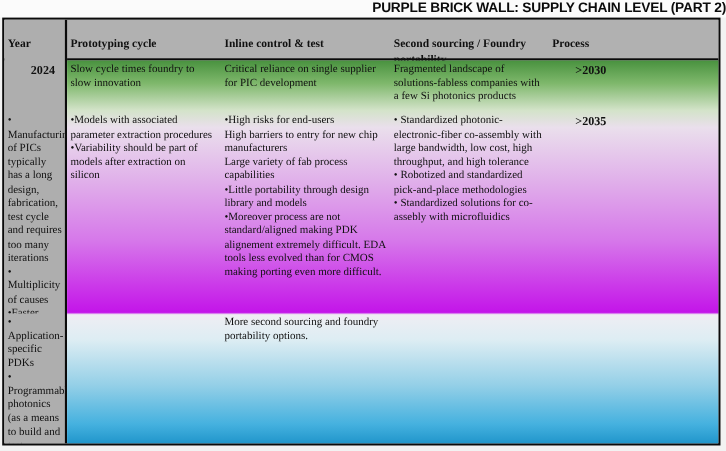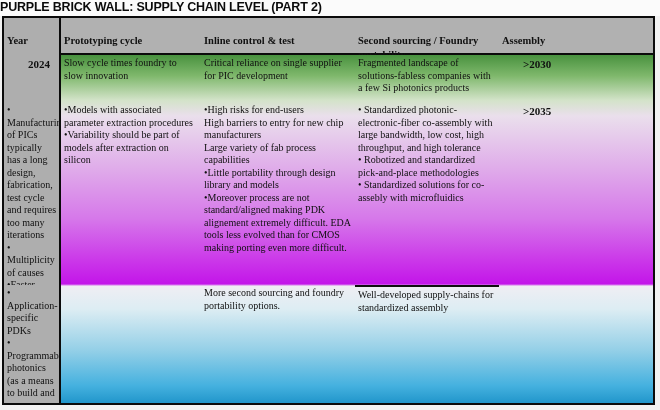--- a/index.html
+++ b/index.html
@@ -6,21 +6,21 @@
   body {
     width: 660px; height: 410px;
     background: #f2f2f2;
     position: relative;
     overflow: hidden;
     font-family: "Liberation Serif", serif;
     color: #101010;
   }
   .title {
     position: absolute; top: 0; left: 0; right: 0; height: 16px;
-    text-align: left;
+    text-align: right;
     font-family: "Liberation Sans", sans-serif;
     font-weight: bold; font-size: 12.5px; letter-spacing: -0.2px;
     color: #0b0b0b;
     background: #fbfbfb;
   }
   .table-wrap {
     position: absolute; left: 2px; top: 16px; width: 653px; height: 389px;
     border: 2px solid #0b0b0b;
     box-sizing: border-box;
     background: #ffffff;
@@ -90,21 +90,21 @@
   <div class="header-bg"></div>
   <div class="year-col-bg"></div>
   <div class="gradient-bg"></div>
 
   <div class="grid">
 
     <div class="cell hcell">Year</div>
     <div class="cell hcell">Prototyping cycle</div>
     <div class="cell hcell">Inline control &amp; test</div>
     <div class="cell hcell">Second sourcing / Foundry portability</div>
-    <div class="cell hcell">Assembly</div>
+    <div class="cell hcell">Process</div>
 
     <div class="cell ycell">2024</div>
     <div class="cell">Slow cycle times foundry to slow innovation</div>
     <div class="cell">Critical reliance on single supplier for PIC development</div>
     <div class="cell">Fragmented landscape of solutions-fabless companies with a few Si photonics products</div>
 
     <div class="cell ycell">&gt;2030</div>
     <div class="cell">• Manufacturing of PICs typically has a long design, fabrication, test cycle and requires too many iterations
 • Multiplicity of causes
 •Faster innovation of photonics can be obtained by efficient MPW and good use of DOEs.</div>
@@ -117,15 +117,14 @@
 •Moreover process are not standard/aligned making PDK alignement extremely difficult. EDA tools less evolved than for CMOS making porting even more difficult.</div>
     <div class="cell">• Standardized photonic-electronic-fiber co-assembly with large bandwidth, low cost, high throughput, and high tolerance
 • Robotized and standardized pick-and-place methodologies
 • Standardized solutions for co-assebly with microfluidics</div>
 
     <div class="cell ycell">&gt;2035</div>
     <div class="cell">• Application-specific PDKs
 • Programmable photonics (as a means to build and test prototypes much more rapidly)</div>
     <div class="cell"></div>
     <div class="cell">More second sourcing and foundry portability options.</div>
-    <div class="cell tline">Well-developed supply-chains for standardized assembly</div>
   </div>
 </div>
 
 </body></html>

